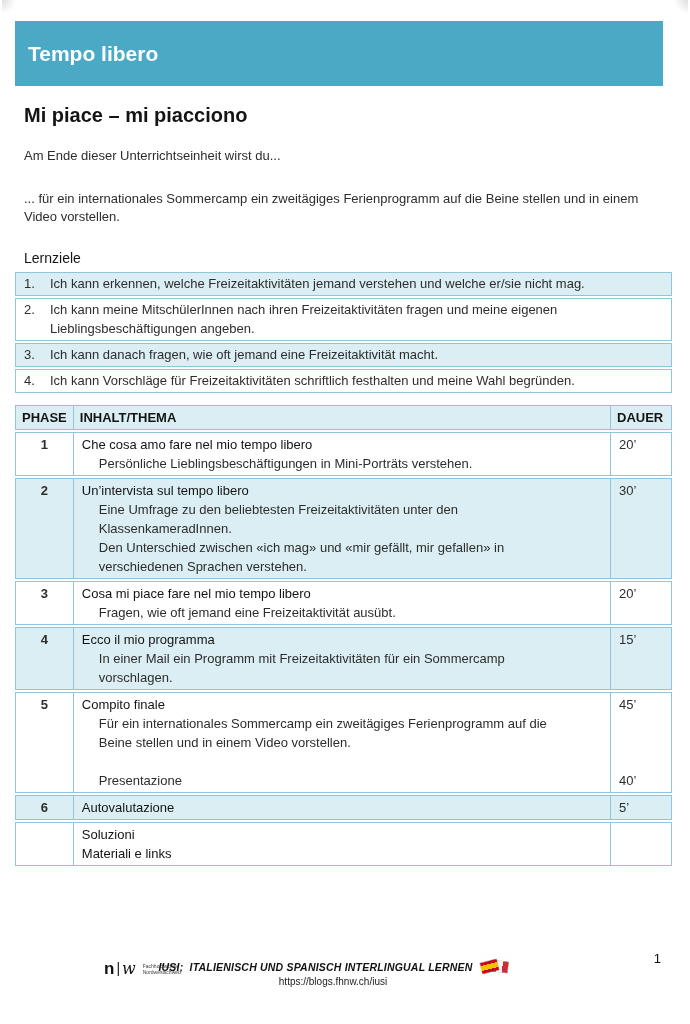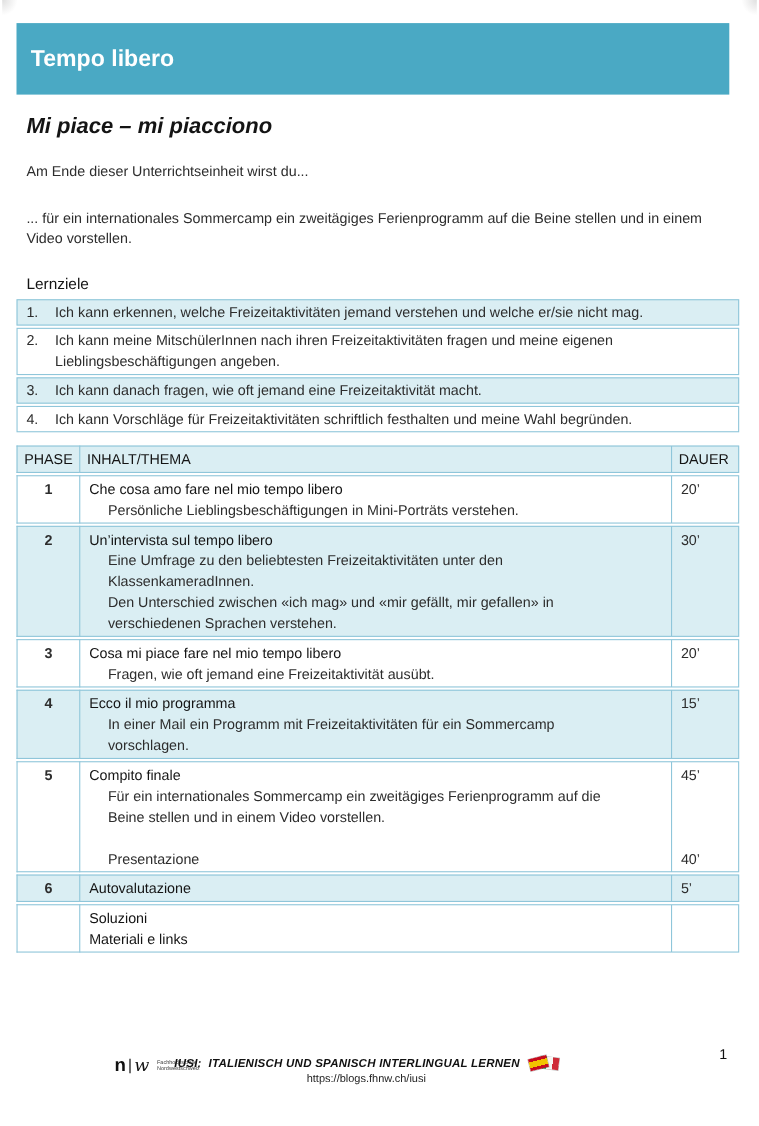--- a/index.html
+++ b/index.html
@@ -31,21 +31,20 @@
     padding-left: 13px;
   }
 
   .doc-heading {
     position: absolute;
     left: 22px; top: 104px;
     margin: 0;
     font-size: 20px;
     font-weight: bold;
     color: #141414;
-    font-style: italic;
   }
 
   .intro-1 {
     position: absolute;
     left: 22px; top: 148px;
     margin: 0;
     font-size: 13px;
     color: #2d2d2d;
   }
   .intro-2 {
@@ -105,21 +104,21 @@
     border-bottom: 1px solid #8FC6DA;
     vertical-align: top;
     padding: 2px 8px;
     text-align: left;
   }
   .phase-table th:first-child, .phase-table td:first-child { border-left: 1px solid #8FC6DA; }
   .phase-table th:last-child,  .phase-table td:last-child  { border-right: 1px solid #8FC6DA; }
   .phase-table th + th, .phase-table td + td { border-left: 1px solid #8FC6DA; }
   .phase-table thead th {
     background: #DAEEF3;
-    font-weight: normal;
+    font-weight: bold;
     color: #141414;
     padding: 2px 6px;
   }
   .phase-table col.c-phase { width: 44px; }
   .phase-table col.c-dauer { width: 62px; }
   .phase-table td.phase {
     text-align: center;
     font-weight: bold;
     padding: 2px 2px;
   }

